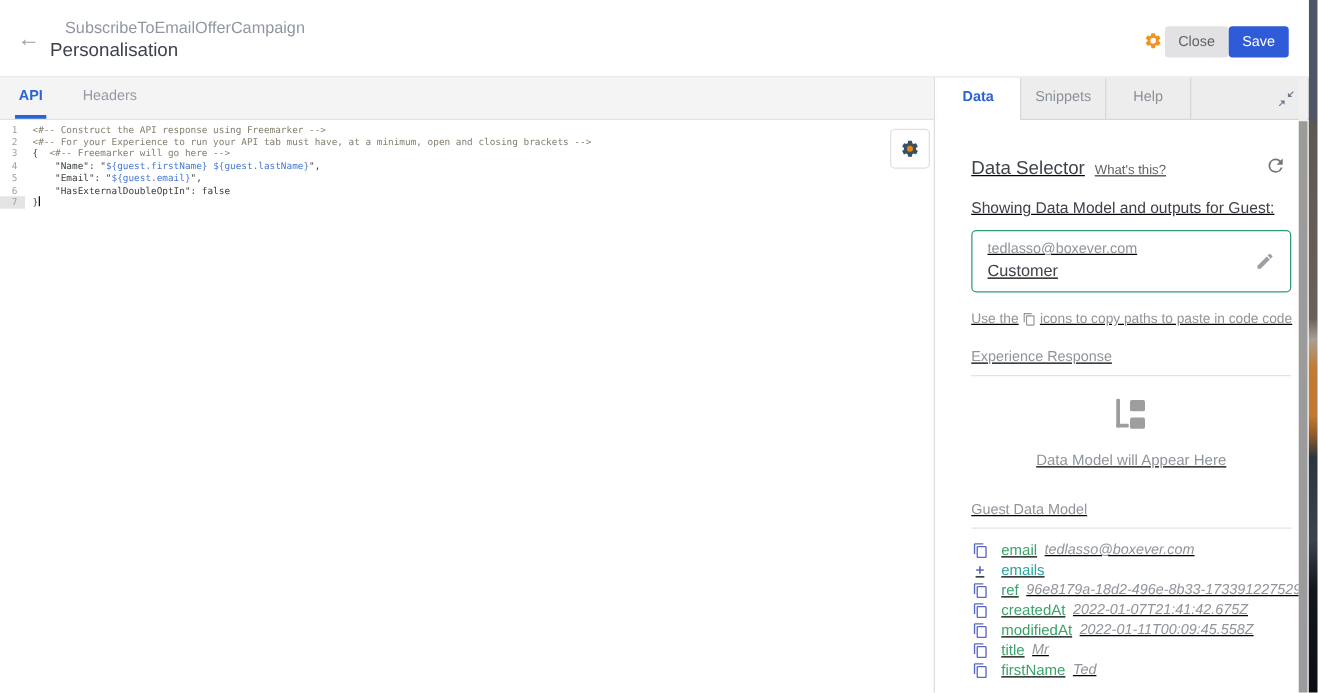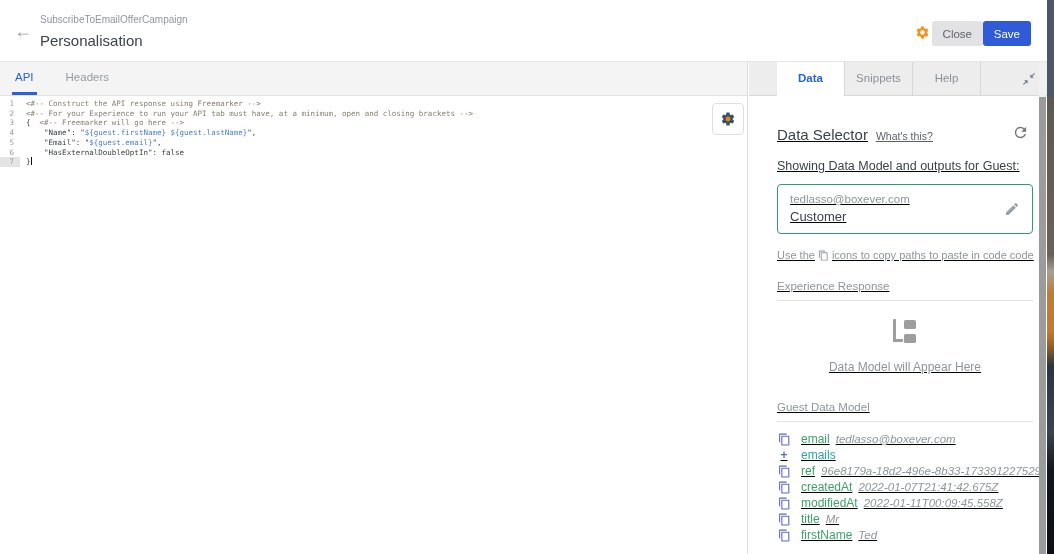--- a/index.html
+++ b/index.html
@@ -3,56 +3,56 @@
 <meta charset="utf-8">
 <style>
   * { box-sizing: border-box; margin: 0; padding: 0; }
   html,body { width:1054px; height:554px; overflow:hidden; background:#fff;
               font-family:"Liberation Sans", sans-serif; }
 
   
   .topbar { position:absolute; left:0; top:0; width:1047px; height:62px; background:#fff;
             border-bottom:1px solid #e6e6e6; z-index:5; }
   .back-arrow { position:absolute; left:14px; top:21px; color:#9aa0a6; font-size:18px; cursor:pointer; }
-  .breadcrumb { position:absolute; left:40px; top:14px; font-size:10px; color:#9096a1; }
+  .breadcrumb { position:absolute; left:52px; top:14px; font-size:13px; color:#9096a1; }
   .page-title { position:absolute; left:40px; top:32px; font-size:15px; color:#3d424b; font-weight:500; }
   .gear-btn { position:absolute; right:117px; top:25px; width:15px; height:15px; cursor:pointer; }
   .btn { position:absolute; top:21px; height:25px; border:none; border-radius:3px;
          font-size:11.5px; font-family:"Liberation Sans",sans-serif; cursor:pointer; padding:0 11px; }
   .btn-close { right:64px; background:#e2e2e4; color:#5f6368; }
   .btn-save  { right:16px; background:#2f5bd8; color:#fff; font-weight:500; }
 
   
   .left-panel { position:absolute; left:0; top:62px; width:748px; height:492px; background:#fff;
                 border-right:1px solid #dcdcdc; }
   .lp-tabs { height:34px; background:#f4f4f4; border-bottom:1px solid #e2e2e2;
              display:flex; align-items:stretch; padding-left:12px; }
   .lp-tab { font-size:11.5px; color:#949aa3; line-height:31px; padding:0 3px; margin-right:26px;
             cursor:pointer; }
-  .lp-tab.active { color:#2962d9; font-weight:normal; border-bottom:3px solid #2962d9; }
+  .lp-tab.active { color:#2962d9; font-weight:bold; border-bottom:3px solid #2962d9; }
 
   .code-area { position:relative; padding-top:3px;
                font-family:"DejaVu Sans Mono", monospace; font-size:7.5px; line-height:9.7px; }
   .code-row { display:flex; white-space:pre; }
   .ln { width:20px; padding-right:6px; text-align:right; color:#9aa0a6; flex:none; }
   .ln-active { background:#e4e4e4; }
   .code-text { padding-left:6px; color:#3c4043; }
   .cm-com { color:#857f6f; }
   .cm-def { color:#3c4043; }
   .cm-var { color:#4a7bd0; }
   .cursor { display:inline-block; width:1px; height:8px; background:#111; vertical-align:-1px; }
 
   .editor-gear { position:absolute; left:712px; top:41px; width:32px; height:32px; background:#fff;
                  border:1px solid #e0e0e0; border-radius:4px; display:flex; align-items:center;
                  justify-content:center; cursor:pointer; }
 
   
   .right-panel { position:absolute; left:749px; top:62px; width:298px; height:492px; background:#fff; }
   .rp-tabs { position:relative; height:34px; background:#ededed; border-bottom:1px solid #d7d7d7;
-             display:flex; align-items:stretch;padding-left:28px; }
+             display:flex; align-items:stretch; }
   .rp-tab { width:68px; text-align:center; line-height:33px; font-size:11.5px; color:#8a9098;
             border-right:1px solid #d7d7d7; cursor:pointer; }
   .rp-tab.active { background:#fff; color:#2962d9; font-weight:bold; height:34px; margin-bottom:-1px; }
   .compress-btn { position:absolute; right:10px; top:9px; width:16px; height:16px; cursor:pointer; }
 
   .rp-content { position:relative; padding:0 14px 0 28px; height:530px; overflow:hidden;text-decoration:underline; }
   .ds-header { margin-top:30px; display:flex; align-items:baseline; position:relative; }
   .ds-title { font-size:15px; color:#3d424b; }
   .whats-this { font-size:10.5px; color:#5f6368; text-decoration:underline; margin-left:8px; cursor:pointer; }
   .refresh-btn { position:absolute; right:4px; top:-2px; width:17px; height:17px; cursor:pointer; }

